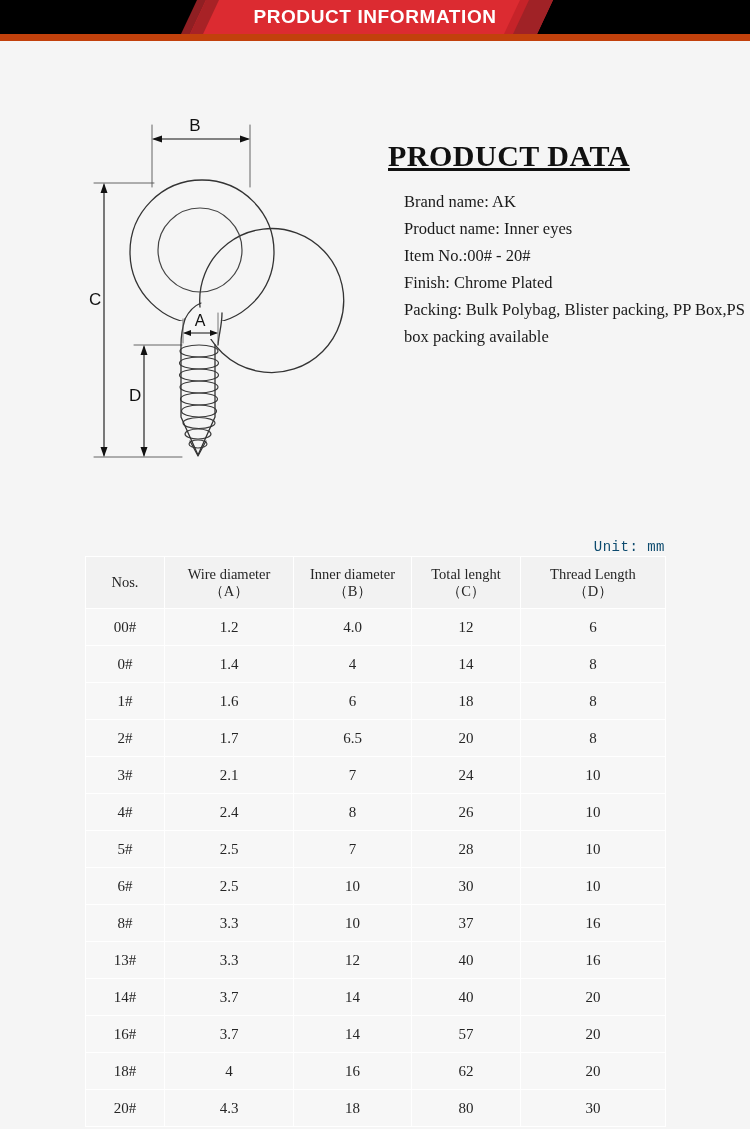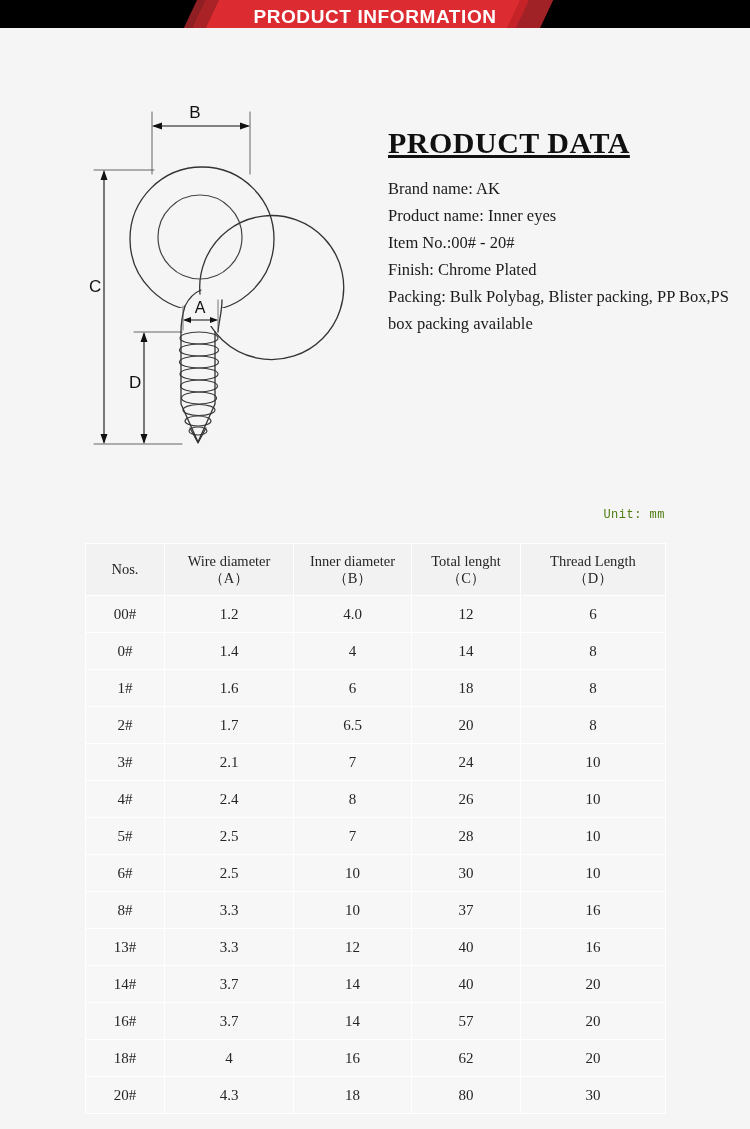--- a/index.html
+++ b/index.html
@@ -13,22 +13,22 @@
     background: #f5f5f5;
     font-family: "Liberation Serif", serif;
     overflow: hidden;
     position: relative;
   }
 
   
   .banner-wrap {
     position: relative;
     width: 750px;
-    height: 28px;
-    background: #d946ef;
+    height: 41px;
+    background: #c2410c;
     overflow: hidden;
   }
   .banner-shape {
     position: absolute;
     top: 0;
     left: 0;
     width: 750px;
     height: 34px;
   }
   .banner-title {
@@ -85,34 +85,35 @@
     list-style: none;
     margin: 0;
     padding: 0;
   }
   .pd-list li {
     font-family: "Liberation Serif", serif;
     font-size: 16.5px;
     color: #1a1a1a;
     line-height: 27px;
     white-space: nowrap;
+    margin-left: 16px;
   }
   .pd-list li.wrap {
     white-space: normal;
     width: 345px;
   }
 
   
   .unit-label {
     position: absolute;
     right: 85px;
-    top: 480px;
+    top: 498px;
     font-family: "Liberation Mono", monospace;
-    font-size: 12px;
-    color: #4d7c0f;
+    font-size: 14px;
+    color: #0c4a6e;
     letter-spacing: 0.5px;
   }
 
   
   .spec-table-wrap {
     position: absolute;
     left: 85px;
     top: 515px;
     width: 580px;
   }

